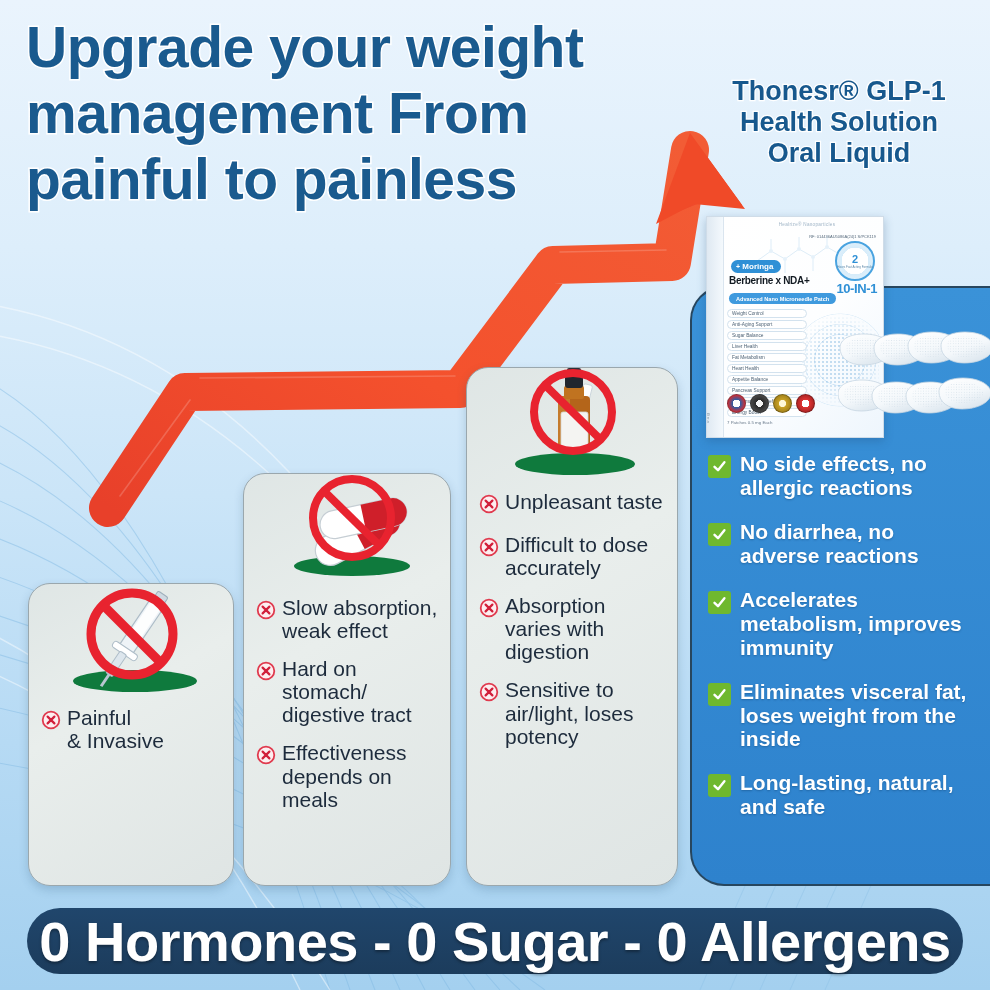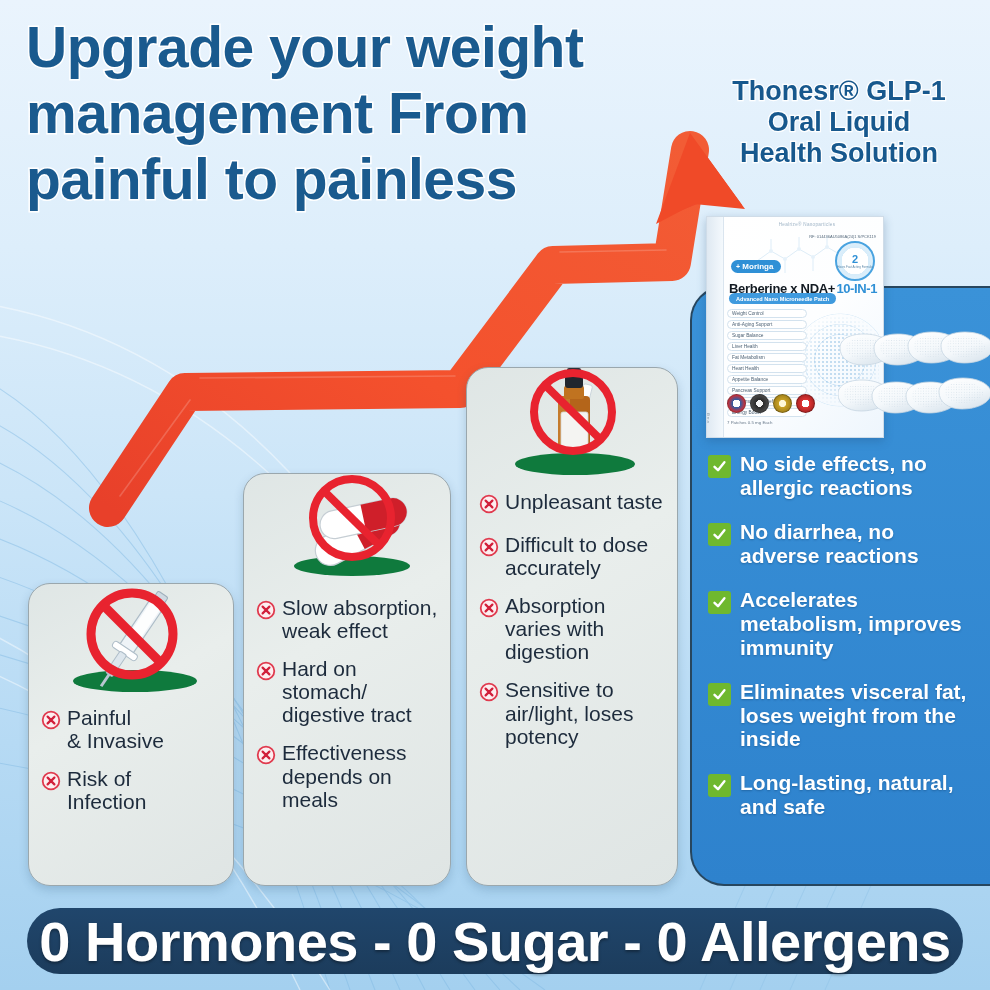--- a/index.html
+++ b/index.html
@@ -82,22 +82,22 @@
     position:absolute; right:7px; top:17px; text-align:right;
     font-size:4px; color:#55697b; line-height:1.5;
   }
   .pb-moringa {
     position:absolute; left:24px; top:43px;
     background:#2f90d6; color:#fff; font-size:8px; font-weight:700;
     padding:2px 8px 2px 5px; border-radius:9px;
   }
   .pb-moringa b { font-size:7px; }
   .pb-brand {
-    position:absolute; left:22px; top:64px;
-    font-size:13px; font-weight:700; color:#121a22; letter-spacing:-.3px;
+    position:absolute; left:22px; top:58px;
+    font-size:10px; font-weight:700; color:#121a22; letter-spacing:-.3px;
   }
   .pb-sub {
     position:absolute; left:22px; top:76px;
     background:#3f9ade; color:#fff; font-size:5.6px; font-weight:700;
     padding:2.5px 7px; border-radius:8px; white-space:nowrap;
   }
   .pb-ten {
     position:absolute; right:6px; top:64px;
     font-size:13px; font-weight:700; color:#2f90d6; letter-spacing:-.4px;
   }
@@ -237,22 +237,22 @@
   <path d="M690 133 L745 209 L694 204 L656 224 Z" fill="#f04a28"></path>
   <g stroke="#ffffff" stroke-width="1.6" opacity="0.18" fill="none" stroke-linecap="round">
     <path d="M120 496 L190 400"></path>
     <path d="M200 378 L455 376"></path>
     <path d="M560 252 L666 250"></path>
   </g>
 </svg>
 
 <div class="product-title">
   <span>Thonesr® GLP-1</span>
+  <span>Health Solution</span>
   <span>Oral Liquid</span>
-  <span>Health Solution</span>
 </div>
 
 <div class="blue-panel"></div>
 
 <div class="product-box">
   <div class="pb-spine"></div>
 
   <svg class="pb-mol" viewBox="0 0 110 55">
     <g stroke="#b7d7ee" stroke-width="0.9" fill="none">
       <path d="M10 30 L24 20 L38 28 L52 18 L66 26 L80 16 L94 24"></path>
@@ -411,30 +411,20 @@
     <div class="x-item">
       <span class="x-icon">
         <svg width="20" height="20" viewBox="0 0 20 20">
           <circle cx="10" cy="10" r="8.3" fill="#fdeef0" stroke="#e03a4e" stroke-width="1.8"></circle>
           <path d="M6.6 6.6 L13.4 13.4 M13.4 6.6 L6.6 13.4" stroke="#d11f3a" stroke-width="2.2" stroke-linecap="round"></path>
         </svg>
       </span>
       <span class="x-text" style="white-space:pre-line">Painful
 &amp; Invasive</span>
     </div>
-    <div class="x-item">
-      <span class="x-icon">
-        <svg width="20" height="20" viewBox="0 0 20 20">
-          <circle cx="10" cy="10" r="8.3" fill="#fdeef0" stroke="#e03a4e" stroke-width="1.8"></circle>
-          <path d="M6.6 6.6 L13.4 13.4 M13.4 6.6 L6.6 13.4" stroke="#d11f3a" stroke-width="2.2" stroke-linecap="round"></path>
-        </svg>
-      </span>
-      <span class="x-text" style="white-space:pre-line">Risk of
-Infection</span>
-    </div>
   </div>
 </div>
 
 <div class="card" id="card-2">
   <div class="card-ill">
     <svg viewBox="0 0 184 118" width="184" height="118">
       <ellipse cx="96" cy="92" rx="58" ry="10" fill="#0f7a3d"></ellipse>
       <g transform="rotate(-28 95 62)">
         <rect x="55" y="50" width="92" height="30" rx="15" fill="#ffffff" stroke="#c6ced4" stroke-width="1.2"></rect>
         <path d="M101 50 h31 a15 15 0 0 1 0 30 h-31 z" fill="#cf1f2a"></path>

